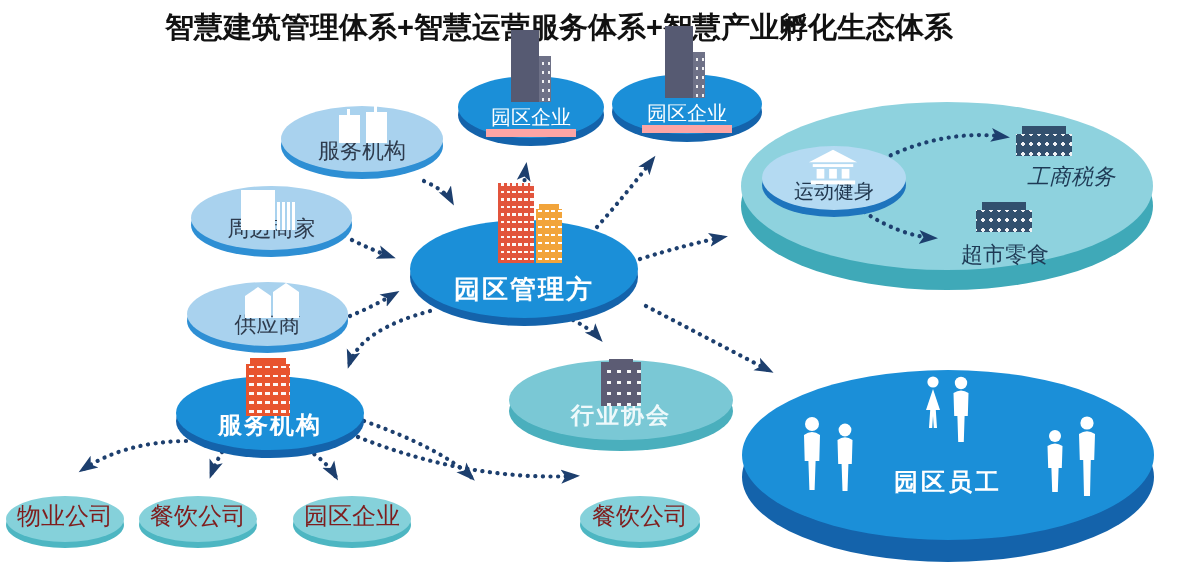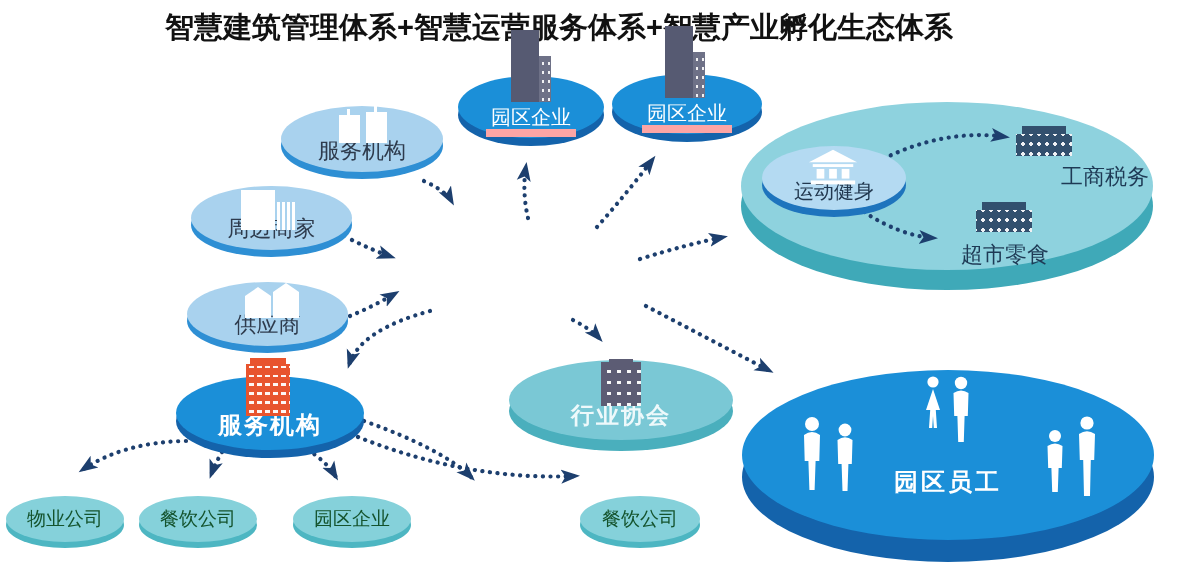--- a/index.html
+++ b/index.html
@@ -39,24 +39,24 @@
 
   
   #n-park-ent-1 .nlabel,#n-park-ent-2 .nlabel{bottom:7px;color:#fff;font-size:20px;}
   #n-park-ent-1 .nlabel span,#n-park-ent-2 .nlabel span{border-bottom:8px solid #fca5a5;padding:0 5px 1px;}
   #n-svc-top .nlabel,#n-nearby .nlabel,#n-supplier .nlabel{bottom:6px;font-size:22px;}
   #n-central .nlabel{bottom:11px;color:#fff;font-size:26px;font-weight:bold;letter-spacing:2px;}
   #n-gov-dept .nlabel{bottom:5px;font-size:20px;color:#22384f;}
   #n-industry .nlabel{bottom:9px;color:#eef9fb;font-size:23px;letter-spacing:2px;}
   #n-svc-bottom .nlabel{bottom:9px;color:#fff;font-size:24px;font-weight:bold;letter-spacing:2px;}
   #n-employees .nlabel{top:96px;color:#fff;font-size:24px;font-weight:bold;letter-spacing:3px;}
-  .teal-sm .nlabel{bottom:10px;font-size:19px;color:#14532d;}
+  .teal-sm .nlabel{bottom:10px;font-size:24px;color:#7f1d1d;}
 
   .ext-label{position:absolute;z-index:5;width:110px;text-align:center;font-size:22px;color:#1e3a55;}
-  #lbl-gongshang{left:1050px;top:162px;}
+  #lbl-gongshang{left:1016px;top:162px;font-style:italic;}
   #lbl-laodong{left:950px;top:240px;}
 
   
   .icon{position:absolute;z-index:6;}
   .win{background-image:radial-gradient(circle,rgba(255,255,255,.95) 1.5px,transparent 1.7px);
        background-size:8px 10px;background-position:3px 4px;}
   .winb{background-image:radial-gradient(circle,var(--light-blue,#a9d2ee) 1.5px,transparent 1.7px);
         background-size:7px 8px;background-position:2px 3px;}
 
   
@@ -217,20 +217,27 @@
     <div class="nlabel">周边商家</div>
   </div>
   <div class="node light" id="n-supplier">
     <div class="icon" id="ic-supplier">
       <div class="house winb"></div>
         <div class="house tall winb"></div>
     </div>
     <div class="nlabel">供应商</div>
   </div>
 
+  <div class="node bright" id="n-central">
+    <div class="icon" id="ic-central">
+      <div class="bld-red"></div>
+        <div class="bld-orng"></div>
+    </div>
+    <div class="nlabel">园区管理方</div>
+  </div>
 
   <div class="node inner-gov" id="n-gov-dept">
     <svg class="icon" id="ic-bank" width="54" height="36" viewBox="0 0 56 36">
       <g fill="#fff">
         <path d="M28 0 L53 13 H3 Z"></path>
         <rect x="7" y="15" width="42" height="3"></rect>
         <rect x="11" y="20" width="8" height="10"></rect>
         <rect x="24" y="20" width="8" height="10"></rect>
         <rect x="37" y="20" width="8" height="10"></rect>
         <rect x="5" y="32" width="46" height="4"></rect>

